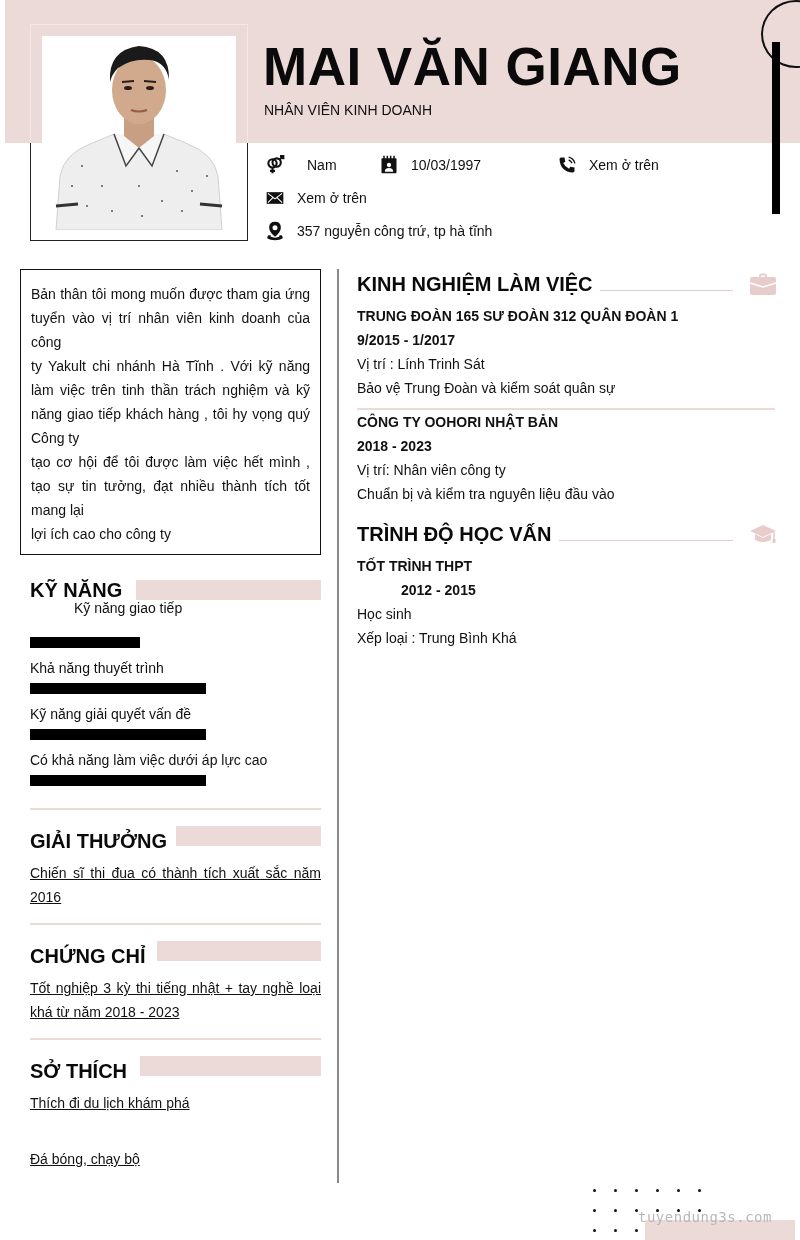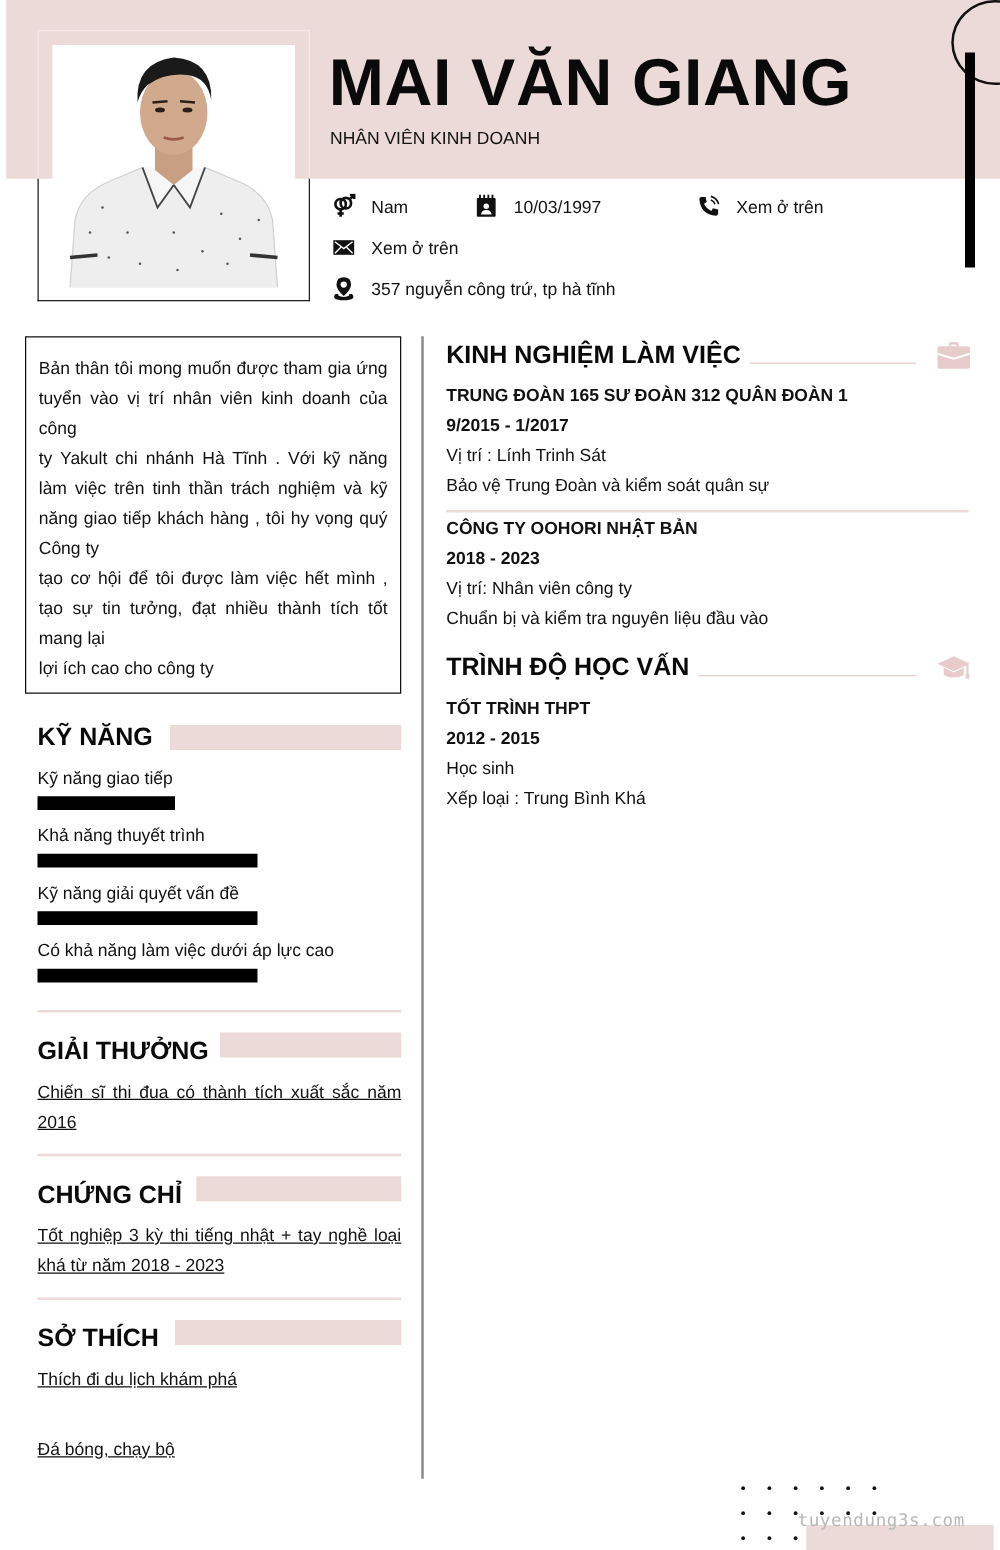--- a/index.html
+++ b/index.html
@@ -92,21 +92,21 @@
       <circle cx="30" cy="150" r="1"></circle>
         <circle cx="165" cy="140" r="1"></circle>
         <circle cx="100" cy="180" r="1"></circle>
     </g>
   </svg>
 </div>
 
 <div class="name">MAI VĂN GIANG</div>
 <div class="job-title">NHÂN VIÊN KINH DOANH</div>
 
-<div class="contact-row" style="left:265px; top:154px;">
+<div class="contact-row" style="left:265px; top:154px;gap:10px;">
   <svg viewBox="0 0 24 24">
     <circle cx="9" cy="10" r="5" fill="none" stroke="#111" stroke-width="2.5"></circle>
     <circle cx="14" cy="9" r="5" fill="none" stroke="#111" stroke-width="2.5"></circle>
     <path d="M9 15 L9 22 M6 19 L12 19" stroke="#111" stroke-width="2.5"></path>
     <path d="M17 6 L22 1 M18 1 L22 1 L22 5" stroke="#111" stroke-width="2.5" fill="none"></path>
   </svg>
   <span>Nam</span>
 </div>
 <div class="contact-row" style="left:379px; top:154px;justify-content:space-between;">
   <svg viewBox="0 0 24 24">
@@ -146,21 +146,21 @@
   <p>ty Yakult chi nhánh Hà Tĩnh . Với kỹ năng làm việc trên tinh thần trách nghiệm và kỹ năng giao tiếp khách hàng , tôi hy vọng quý Công ty</p>
   <p>tạo cơ hội để tôi được làm việc hết mình , tạo sự tin tưởng, đạt nhiều thành tích tốt mang lại</p>
   <p>lợi ích cao cho công ty</p>
 </div>
 
 <div class="col-divider"></div>
 
 <div class="section-title-left" style="top:578px;">KỸ NĂNG</div>
 <div class="pink-bar" style="left:136px; top:580px; width:185px;"></div>
 
-<div class="skill-label" style="top:613px;">Kỹ năng giao tiếp</div>
+<div class="skill-label" style="top:599px;margin-left:44px;">Kỹ năng giao tiếp</div>
 <div class="skill-bar" style="top:637px; width:110px;"></div>
 <div class="skill-label" style="top:659px;">Khả năng thuyết trình</div>
 <div class="skill-bar" style="top:683px; width:176px;"></div>
 <div class="skill-label" style="top:705px;">Kỹ năng giải quyết vấn đề</div>
 <div class="skill-bar" style="top:729px; width:176px;"></div>
 <div class="skill-label" style="top:751px;">Có khả năng làm việc dưới áp lực cao</div>
 <div class="skill-bar" style="top:775px; width:176px;"></div>
 
 <div class="pink-line" style="top:808px;"></div>
 
@@ -204,21 +204,21 @@
 <div class="section-title-right" style="top:522px;">TRÌNH ĐỘ HỌC VẤN</div>
 <div class="thin-pink-line" style="left:559px; top:540px; width:174px;"></div>
 <svg class="right-icon" style="left:749px; top:522px;" viewBox="0 0 28 24">
   <path d="M1 9 L14 3 L27 9 L14 15 Z" fill="#e7cccb"></path>
   <path d="M6 12 L6 18 Q14 22 22 18 L22 12 L14 16 Z" fill="#e7cccb"></path>
   <path d="M25 10 L25 18" stroke="#e7cccb" stroke-width="1.6"></path>
   <rect x="23.5" y="17" width="3" height="4" fill="#e7cccb"></rect>
 </svg>
 
 <div class="r-bold" style="top:557px;">TỐT TRÌNH THPT</div>
-<div class="r-bold" style="top:581px;">2012 - 2015</div>
+<div class="r-bold" style="top:581px;margin-left:44px;">2012 - 2015</div>
 <div class="r-text" style="top:605px;">Học sinh</div>
 <div class="r-text" style="top:629px;">Xếp loại : Trung Bình Khá</div>
 
 <div class="dots">
   <div class="dot" style="left:3px;top:3px"></div>
     <div class="dot" style="left:24px;top:3px"></div>
     <div class="dot" style="left:45px;top:3px"></div>
     <div class="dot" style="left:66px;top:3px"></div>
     <div class="dot" style="left:87px;top:3px"></div>
     <div class="dot" style="left:108px;top:3px"></div>

